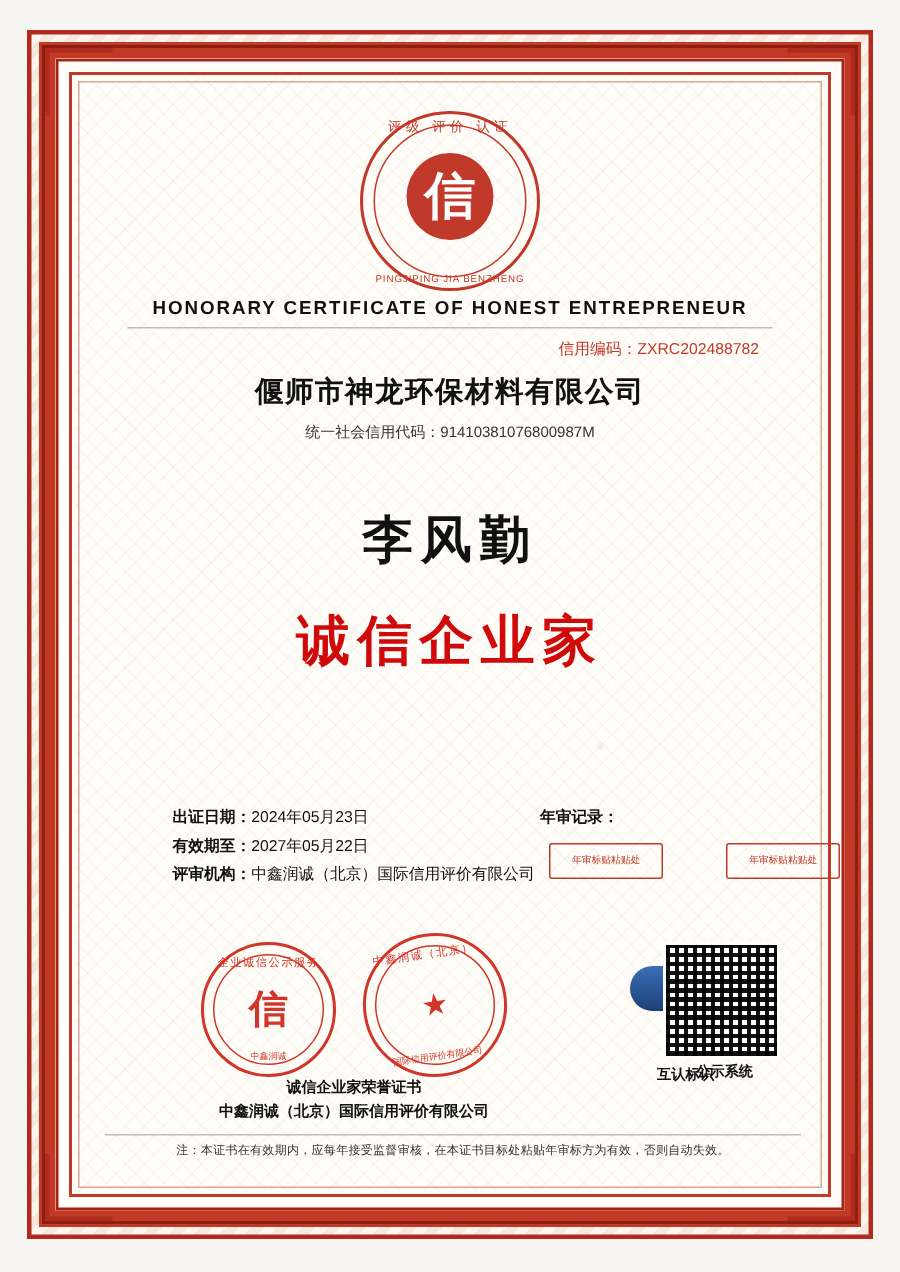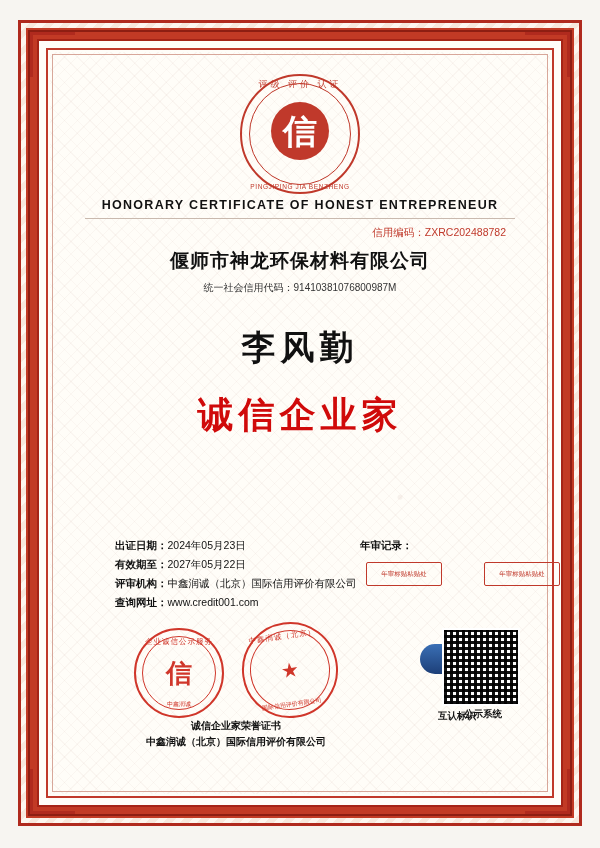--- a/index.html
+++ b/index.html
@@ -105,21 +105,21 @@
     padding-right:38px;
   }
   .company{
     margin-top:8px;font-size:19px;font-weight:bold;color:#111;
     letter-spacing:1px;
   }
   .uscc{
     margin-top:7px;font-size:10px;color:#333;
   }
   .person{
-    margin-top:30px;font-size:34px;font-weight:bold;color:#111;
+    margin-top:42px;font-size:34px;font-weight:bold;color:#111;
     letter-spacing:5px;
   }
   .award{
     margin-top:20px;font-size:36px;font-weight:bold;color:#d00a0a;
     letter-spacing:5px;
   }
 
   
   .info{
     position:absolute;left:24px;top:478px;right:18px;
@@ -241,23 +241,20 @@
     <div class="info">
       <div class="row">
         <span class="lbl">出证日期：</span><span>2024年05月23日</span>
       </div>
       <div class="row">
         <span class="lbl">有效期至：</span><span>2027年05月22日</span>
       </div>
       <div class="row">
         <span class="lbl">评审机构：</span><span>中鑫润诚（北京）国际信用评价有限公司</span>
       </div>
-      <div class="row">
-        <span class="lbl">查询网址：</span><span>www.credit001.com</span>
-      </div>
 
       <div class="annual">年审记录：</div>
       <div class="stamp-boxes">
         <div class="stampbox">年审标贴粘贴处</div>
         <div class="stampbox">年审标贴粘贴处</div>
       </div>
     </div>
 
     <div class="seals">
       <div class="seal-round seal1">
@@ -281,14 +278,18 @@
 
       <div class="mutual">
         <div class="badge">C-ZX</div>
         <div class="cap">互认标识</div>
       </div>
 
       <div class="qr"></div>
       <div class="qr-cap">公示系统</div>
     </div>
 
+    <div class="note">
+      <div class="hr"></div>
+      <span>注：本证书在有效期内，应每年接受监督审核，在本证书目标处粘贴年审标方为有效，否则自动失效。</span>
+    </div>
   </div>
 </div>
 
 </body></html>

